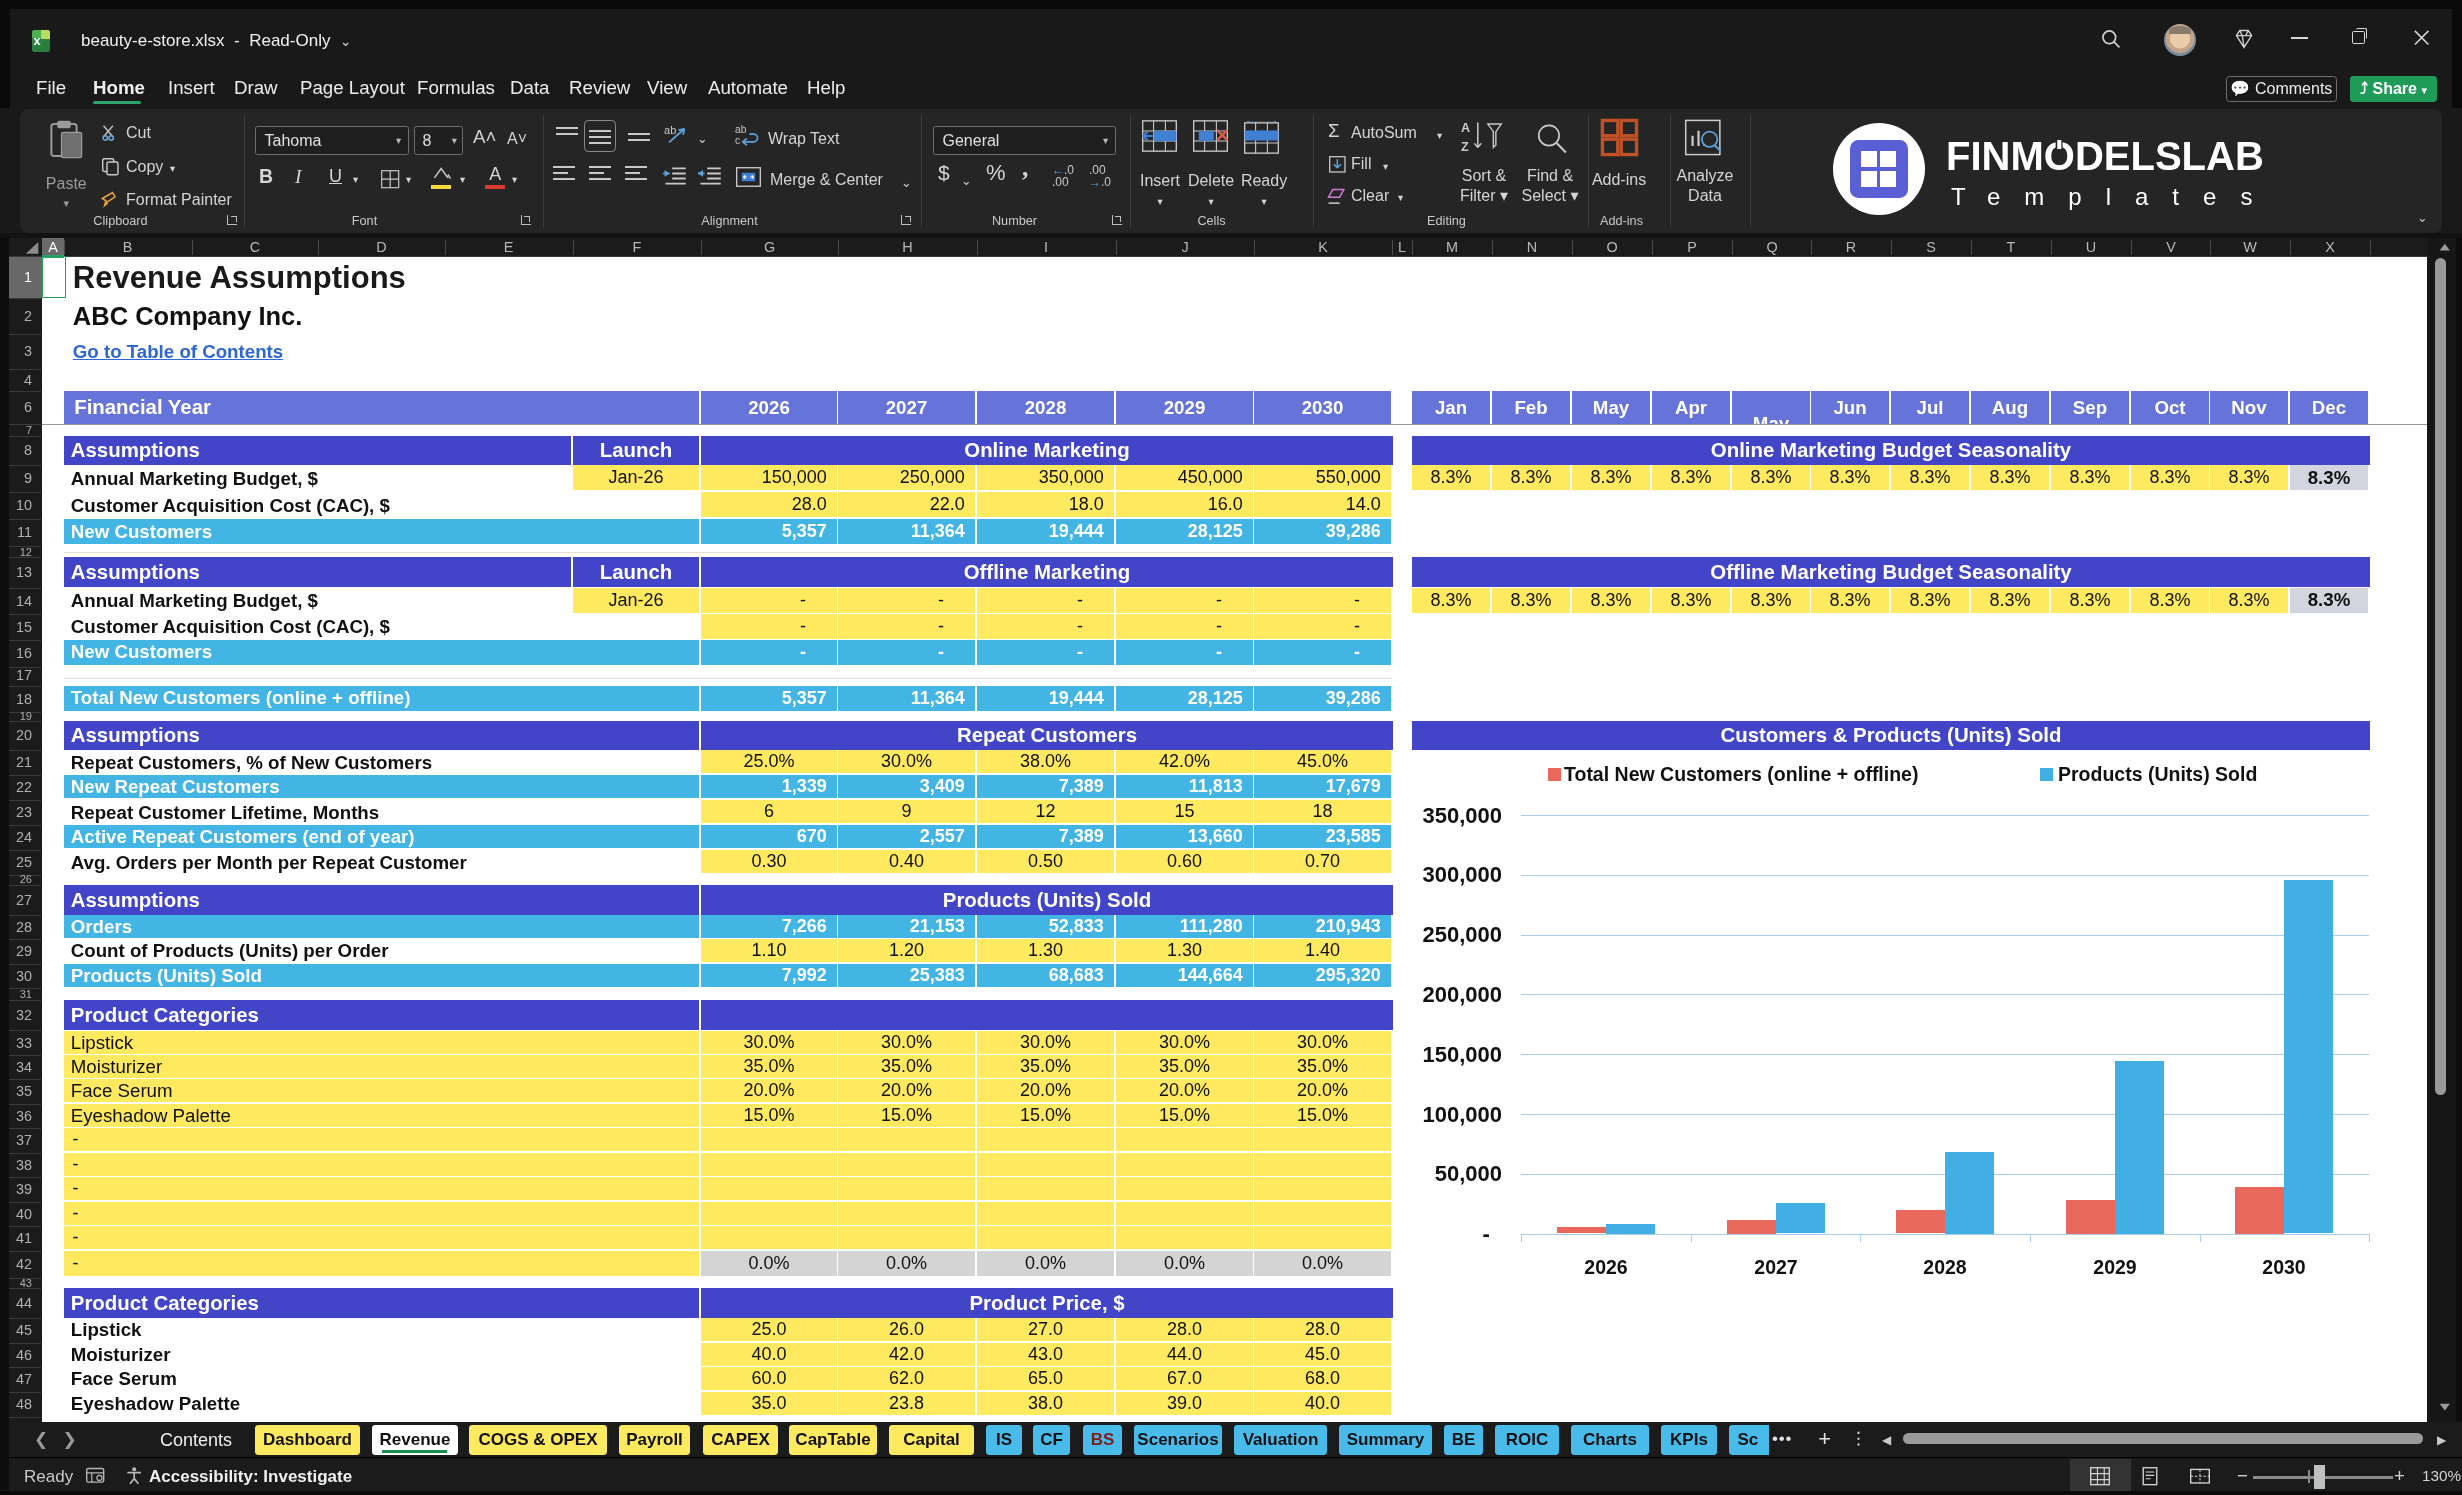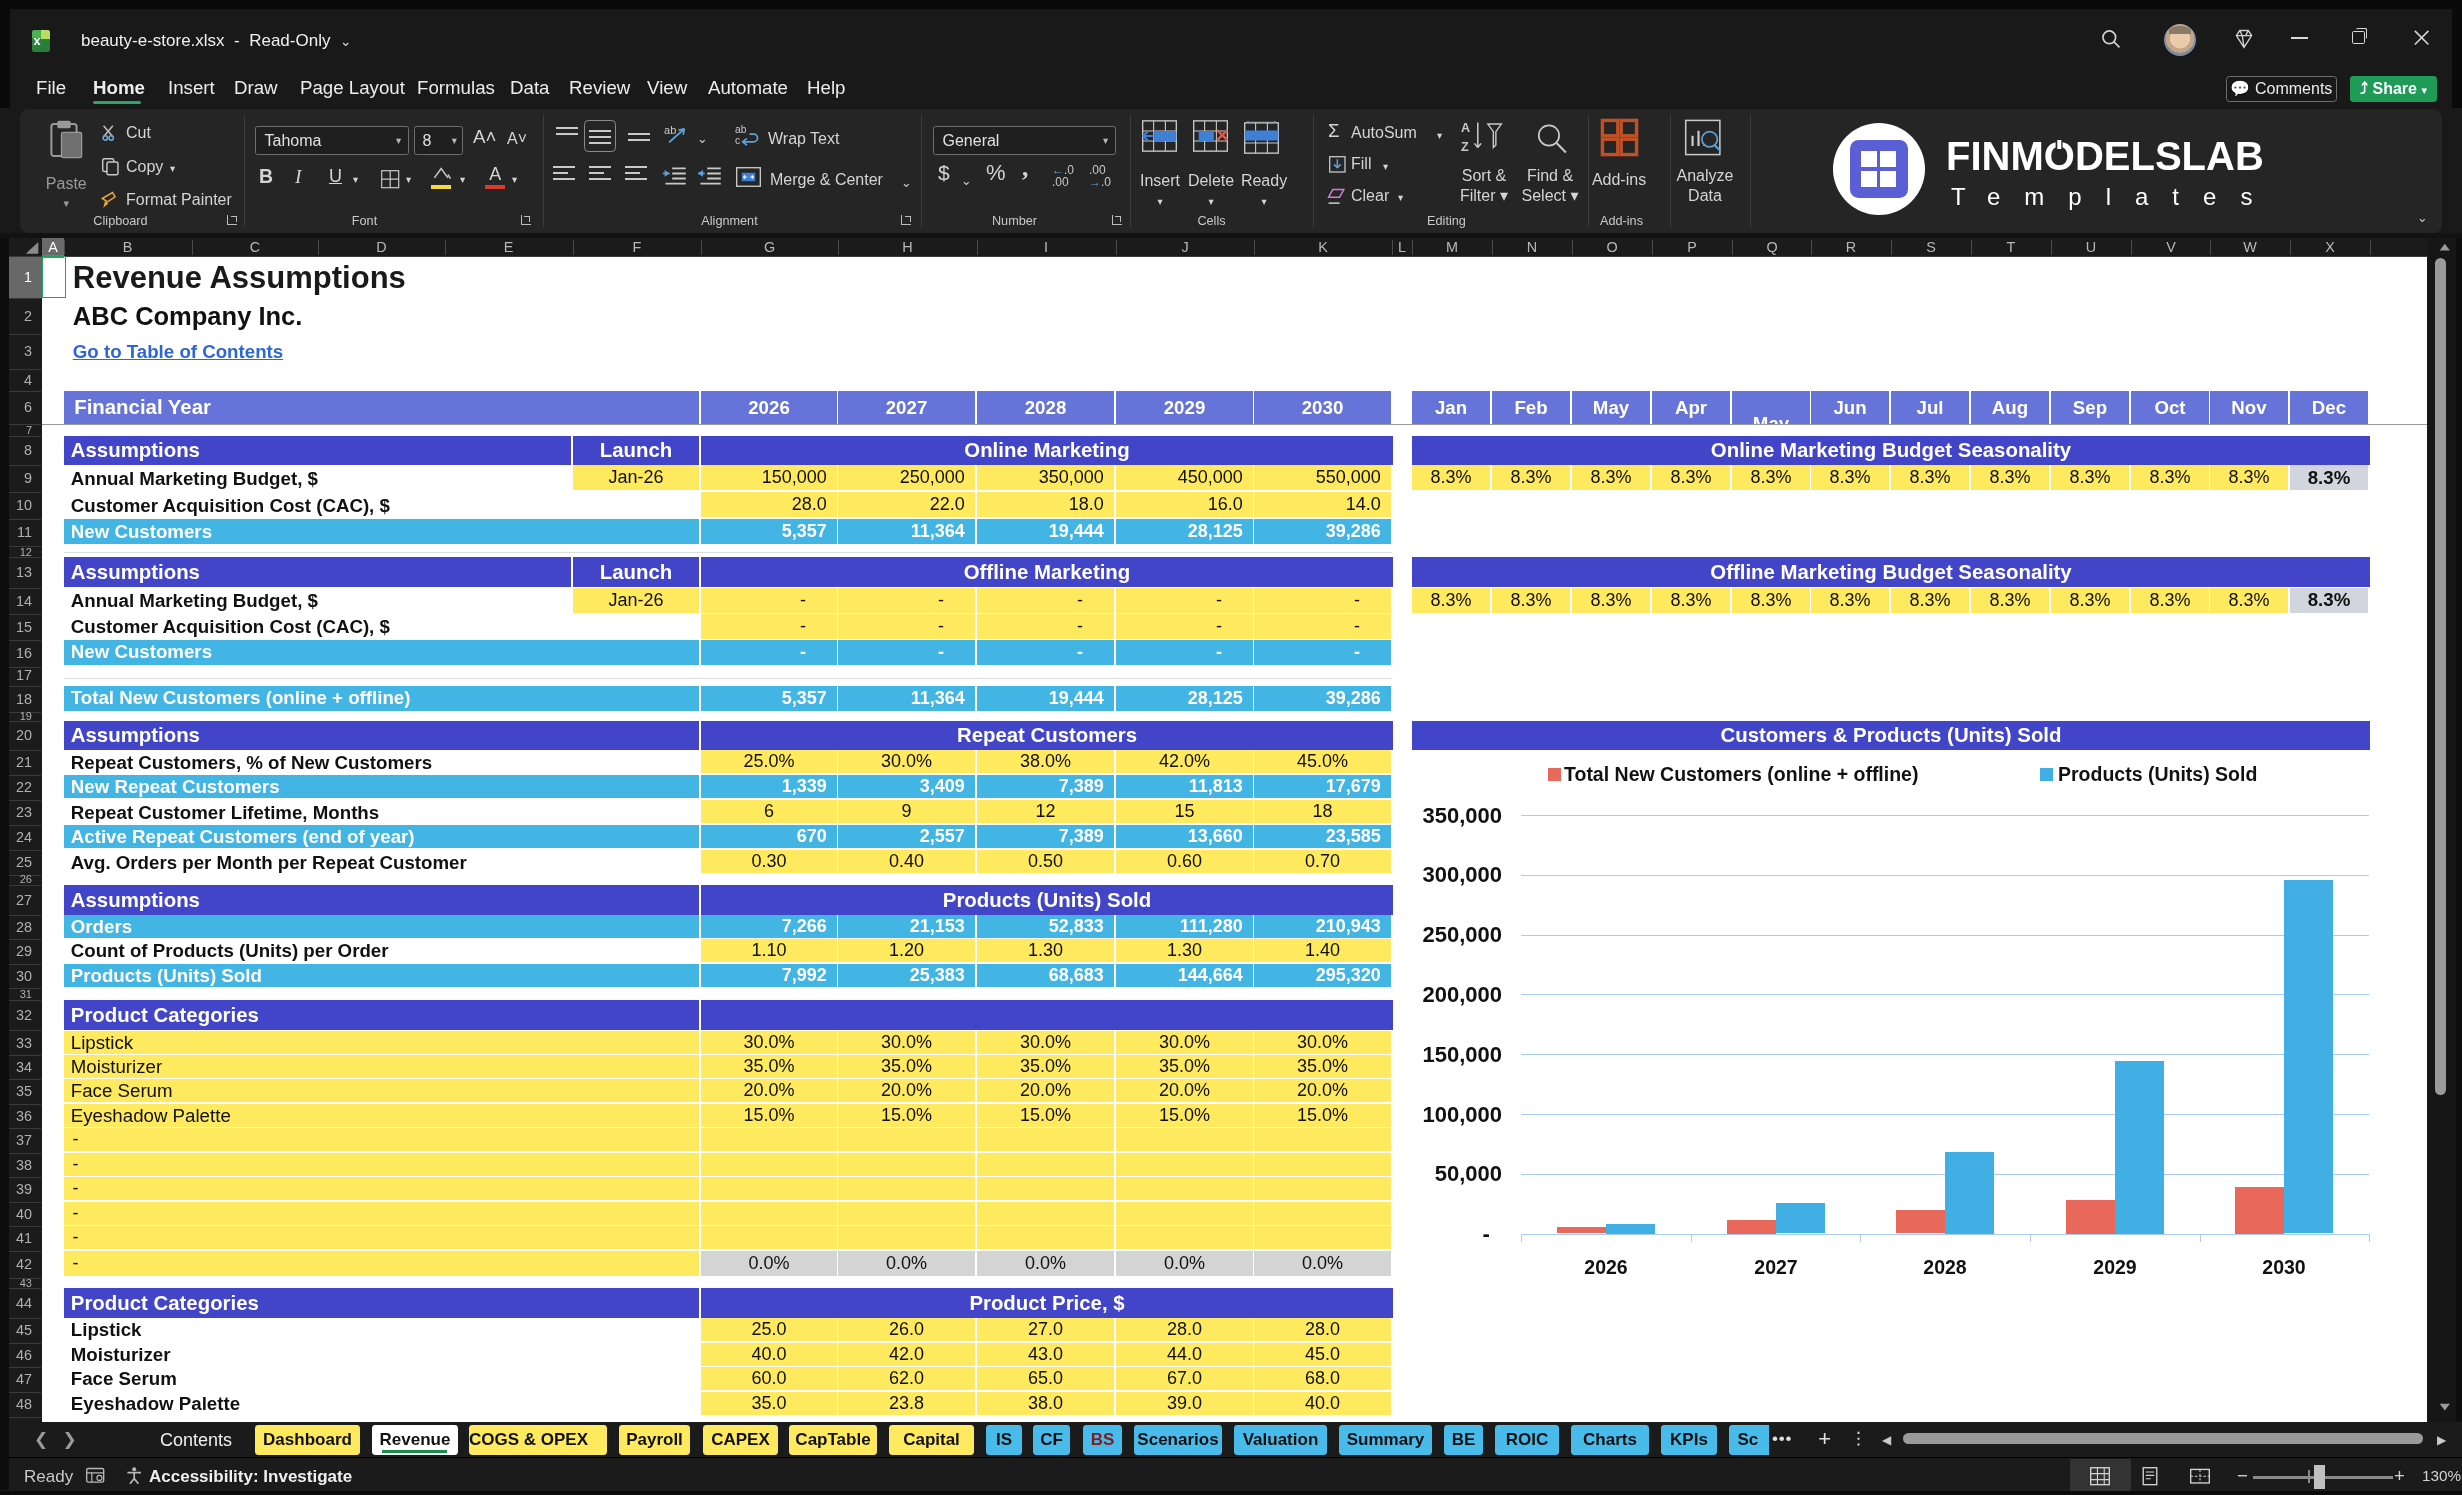--- a/index.html
+++ b/index.html
@@ -893,21 +893,21 @@
 <div class="abs" style="left:2435px;top:258px;width:11px;height:837px;background:#9a9a9a;border-radius:6px;"></div>
 <svg class="abs" style="left:2438px;top:1402px;" width="13.6" height="10.2" viewBox="0 0 16 12">
       <path d="M8 10 L14 2 L2 2 Z" fill="#9a9a9a"></path>
     </svg>
 <div class="abs" style="left:0;top:1422px;width:2462px;height:35px;background:#1b1b1b;"></div>
 <div class="abs" style="left:34px;top:1429px;width:51px;height:20.4px;color:#9a9a9a;font-size:17px;">❮&nbsp;&nbsp;&nbsp;❯</div>
 <div class="abs" style="left:136px;top:1425px;width:120px;height:30px;line-height:30px;text-align:center;color:#f0f0f0;font-size:18px;">Contents</div>
 <div class="abs" style="left:255px;top:1425px;width:105px;height:30px;background:#ffe95e;border-radius:3.4px;line-height:30px;text-align:center;color:#111;font-size:17px;font-weight:600;overflow:hidden;">Dashboard</div>
 <div class="abs" style="left:372px;top:1425px;width:86px;height:30px;background:#ffffff;border-radius:3.4px;line-height:30px;text-align:center;color:#111;font-size:17px;font-weight:700;overflow:hidden;">Revenue</div>
 <div class="abs" style="left:382px;top:1450px;width:65px;height:3.4px;background:#1d8a4e;"></div>
-<div class="abs" style="left:469px;top:1425px;width:138px;height:30px;background:#ffe95e;border-radius:3.4px;line-height:30px;text-align:left;color:#111;font-size:17px;font-weight:600;overflow:hidden;">COGS &amp; OPEX</div>
+<div class="abs" style="left:469px;top:1425px;width:138px;height:30px;background:#ffe95e;border-radius:3.4px;line-height:30px;text-align:center;color:#111;font-size:17px;font-weight:600;overflow:hidden;">COGS &amp; OPEX</div>
 <div class="abs" style="left:619px;top:1425px;width:71px;height:30px;background:#ffe95e;border-radius:3.4px;line-height:30px;text-align:center;color:#111;font-size:17px;font-weight:600;overflow:hidden;">Payroll</div>
 <div class="abs" style="left:703px;top:1425px;width:75px;height:30px;background:#ffe95e;border-radius:3.4px;line-height:30px;text-align:center;color:#111;font-size:17px;font-weight:600;overflow:hidden;">CAPEX</div>
 <div class="abs" style="left:789px;top:1425px;width:88px;height:30px;background:#ffe95e;border-radius:3.4px;line-height:30px;text-align:center;color:#111;font-size:17px;font-weight:600;overflow:hidden;">CapTable</div>
 <div class="abs" style="left:889px;top:1425px;width:85px;height:30px;background:#ffe95e;border-radius:3.4px;line-height:30px;text-align:center;color:#111;font-size:17px;font-weight:600;overflow:hidden;">Capital</div>
 <div class="abs" style="left:986px;top:1425px;width:36px;height:30px;background:#49bbeb;border-radius:3.4px;line-height:30px;text-align:center;color:#111;font-size:17px;font-weight:600;overflow:hidden;">IS</div>
 <div class="abs" style="left:1033px;top:1425px;width:37px;height:30px;background:#49bbeb;border-radius:3.4px;line-height:30px;text-align:center;color:#111;font-size:17px;font-weight:600;overflow:hidden;">CF</div>
 <div class="abs" style="left:1083px;top:1425px;width:39px;height:30px;background:#49bbeb;border-radius:3.4px;line-height:30px;text-align:center;color:#7f1d1d;font-size:17px;font-weight:600;overflow:hidden;">BS</div>
 <div class="abs" style="left:1134px;top:1425px;width:88px;height:30px;background:#49bbeb;border-radius:3.4px;line-height:30px;text-align:center;color:#111;font-size:17px;font-weight:600;overflow:hidden;">Scenarios</div>
 <div class="abs" style="left:1234px;top:1425px;width:93px;height:30px;background:#49bbeb;border-radius:3.4px;line-height:30px;text-align:center;color:#111;font-size:17px;font-weight:600;overflow:hidden;">Valuation</div>
 <div class="abs" style="left:1339px;top:1425px;width:93px;height:30px;background:#49bbeb;border-radius:3.4px;line-height:30px;text-align:center;color:#111;font-size:17px;font-weight:600;overflow:hidden;">Summary</div>

